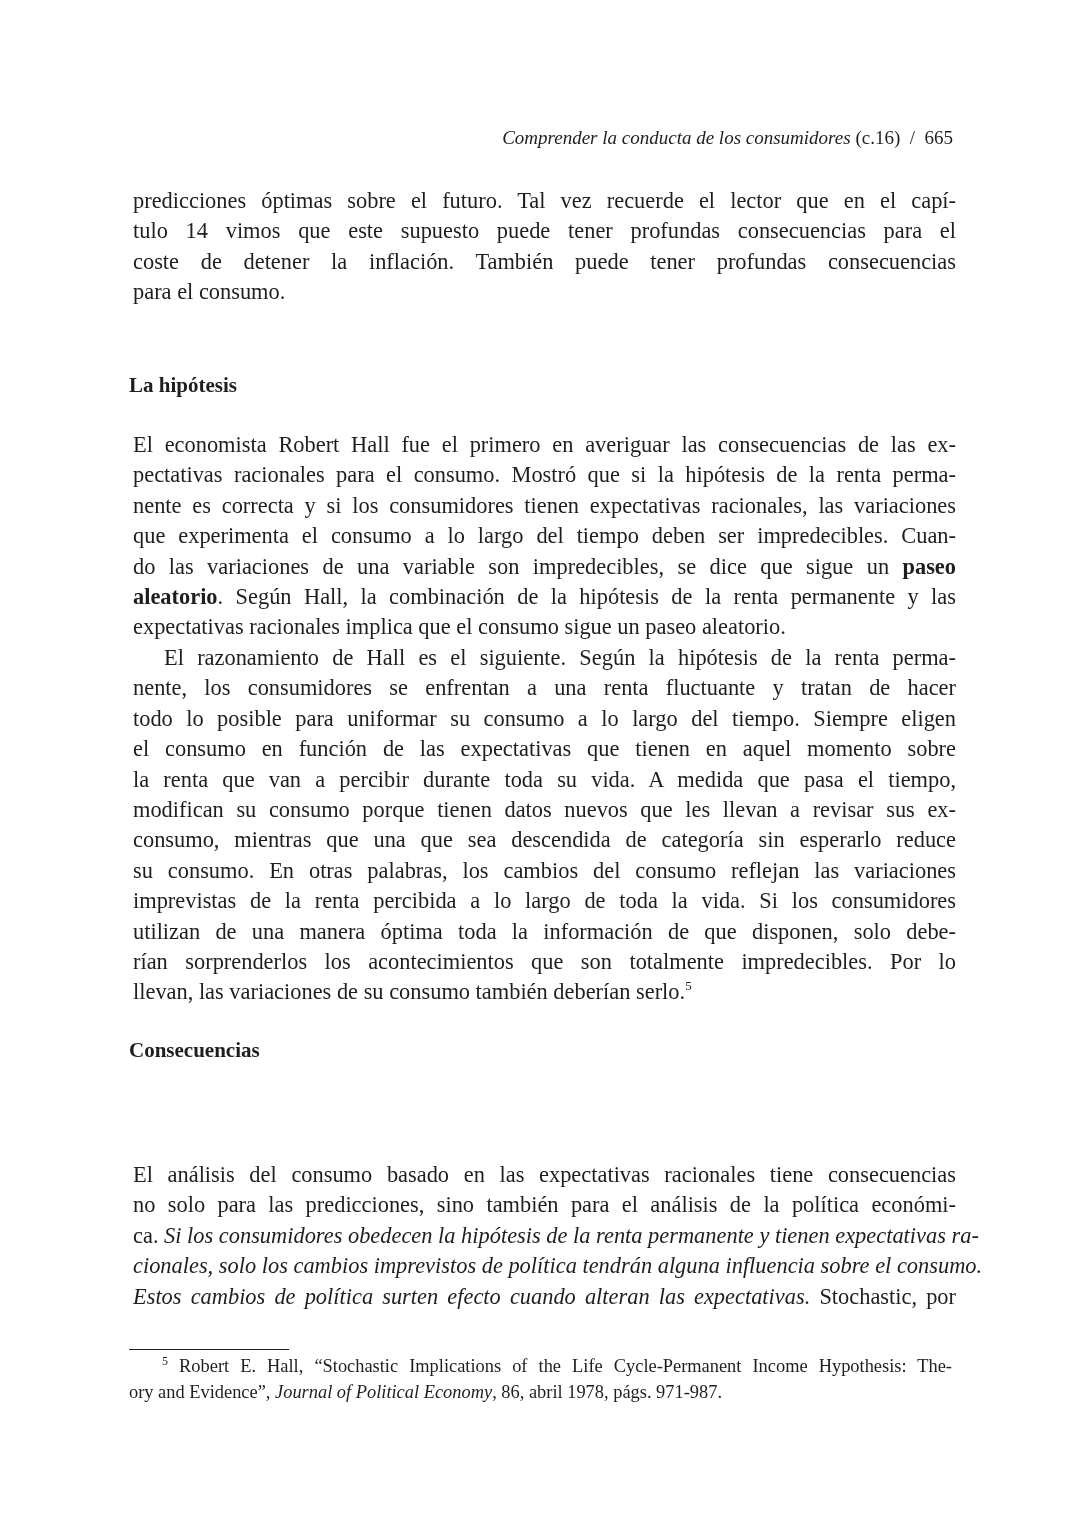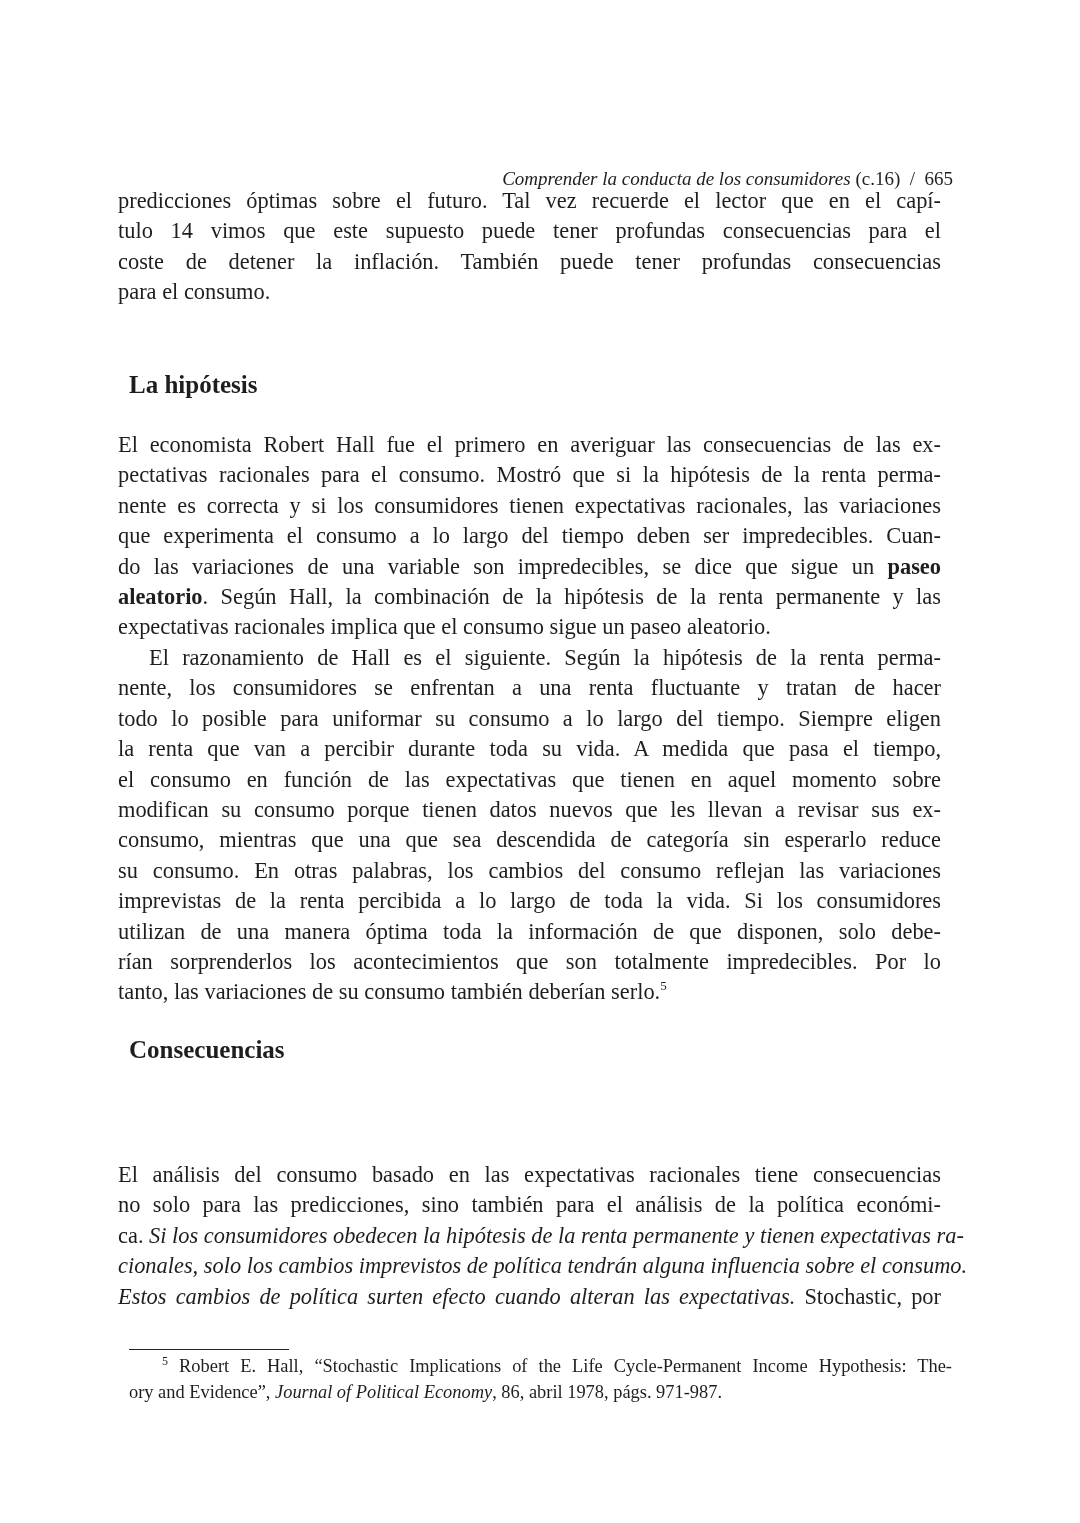--- a/index.html
+++ b/index.html
@@ -1,24 +1,24 @@
 <!DOCTYPE html>
 <html><head>
 <meta charset="utf-8">
 <style>
   html, body { margin: 0; padding: 0; background: #ffffff; }
   body { width: 1080px; height: 1523px; position: relative; overflow: hidden;
          font-family: "Liberation Serif", "DejaVu Serif", serif; color: #1e1e1e; }
-  .running-head { position: absolute; top: 124px; right: 127px; font-size: 19px; line-height: 28px; white-space: nowrap; margin-top: 41px; }
+  .running-head { position: absolute; top: 124px; right: 127px; font-size: 19px; line-height: 28px; white-space: nowrap; }
   .running-head .it { font-style: italic; }
-  .block { position: absolute; left: 118px; width: 823px; }
+  .block { position: absolute; left: 133px; width: 823px; }
   .line { display: block; font-size: 22.4px; line-height: 30.4px; white-space: nowrap; text-align: justify; text-align-last: justify; height: 30.4px; }
   .line.last { text-align-last: left; }
   .line.indent { padding-left: 31px; }
-  .heading { position: absolute; left: 129px; font-size: 25px; font-weight: bold; line-height: 30px; }
+  .heading { position: absolute; left: 129px; font-size: 21px; font-weight: bold; line-height: 30px; }
   b.term { font-weight: bold; }
   i { font-style: italic; }
   sup { font-size: 13px; vertical-align: 9px; line-height: 0; }
   .fn-rule { position: absolute; left: 129px; top: 1349px; width: 160px; border-top: 1.5px solid #222; }
   .fn { position: absolute; left: 129px; width: 823px; }
   .fn .line { font-size: 18.4px; line-height: 26px; height: 26px; font-family: Liberation Serif, serif; }
   .fn .line.indent { padding-left: 33px; }
   .fn sup { font-size: 12px; vertical-align: 7px; }
 </style>
 </head>
@@ -47,29 +47,29 @@
   <span class="line">que experimenta el consumo a lo largo del tiempo deben ser impredecibles. Cuan-</span>
   <span class="line"><span>do las variaciones de una variable son impredecibles, se dice que sigue un </span><b class="term">paseo</b></span>
   <span class="line"><b class="term">aleatorio</b><span>. Según Hall, la combinación de la hipótesis de la renta permanente y las</span></span>
   <span class="line last">expectativas racionales implica que el consumo sigue un paseo aleatorio.</span>
 </div>
 
 <div class="block" style="top:643px;">
   <span class="line indent">El razonamiento de Hall es el siguiente. Según la hipótesis de la renta perma-</span>
   <span class="line">nente, los consumidores se enfrentan a una renta fluctuante y tratan de hacer</span>
   <span class="line">todo lo posible para uniformar su consumo a lo largo del tiempo. Siempre eligen</span>
+  <span class="line">el consumo en función de las expectativas que tienen en aquel momento sobre</span>
   <span class="line">la renta que van a percibir durante toda su vida. A medida que pasa el tiempo,</span>
-  <span class="line">el consumo en función de las expectativas que tienen en aquel momento sobre</span>
   <span class="line">modifican su consumo porque tienen datos nuevos que les llevan a revisar sus ex-</span>
   <span class="line">consumo, mientras que una que sea descendida de categoría sin esperarlo reduce</span>
   <span class="line">su consumo. En otras palabras, los cambios del consumo reflejan las variaciones</span>
   <span class="line">imprevistas de la renta percibida a lo largo de toda la vida. Si los consumidores</span>
   <span class="line">utilizan de una manera óptima toda la información de que disponen, solo debe-</span>
   <span class="line">rían sorprenderlos los acontecimientos que son totalmente impredecibles. Por lo</span>
-  <span class="line last"><span>tanto, las variaciones de su consumo también deberían serlo.</span><sup>5</sup></span>
+  <span class="line last"><span>llevan, las variaciones de su consumo también deberían serlo.</span><sup>5</sup></span>
 </div>
 
 <div class="heading" style="top:1035px;">Consecuencias</div>
 
 <div class="block" style="top:1160px;">
   <span class="line">El análisis del consumo basado en las expectativas racionales tiene consecuencias</span>
   <span class="line">no solo para las predicciones, sino también para el análisis de la política económi-</span>
   <span class="line"><span>ca. </span><i>Si los consumidores obedecen la hipótesis de la renta permanente y tienen expectativas ra-</i></span>
   <span class="line"><i>cionales, solo los cambios imprevistos de política tendrán alguna influencia sobre el consumo.</i></span>
   <span class="line"><i>Estos cambios de política surten efecto cuando alteran las expectativas.</i><span> Stochastic, por</span></span>

